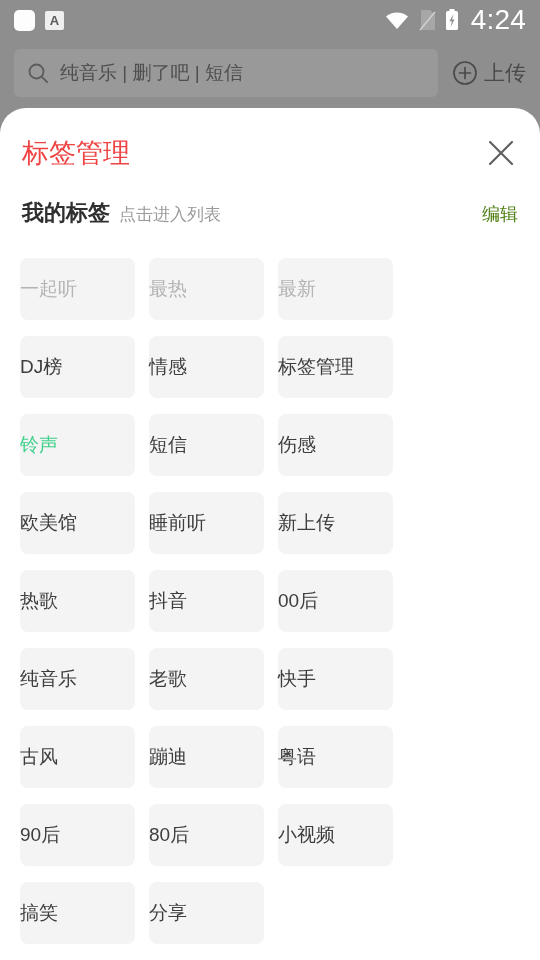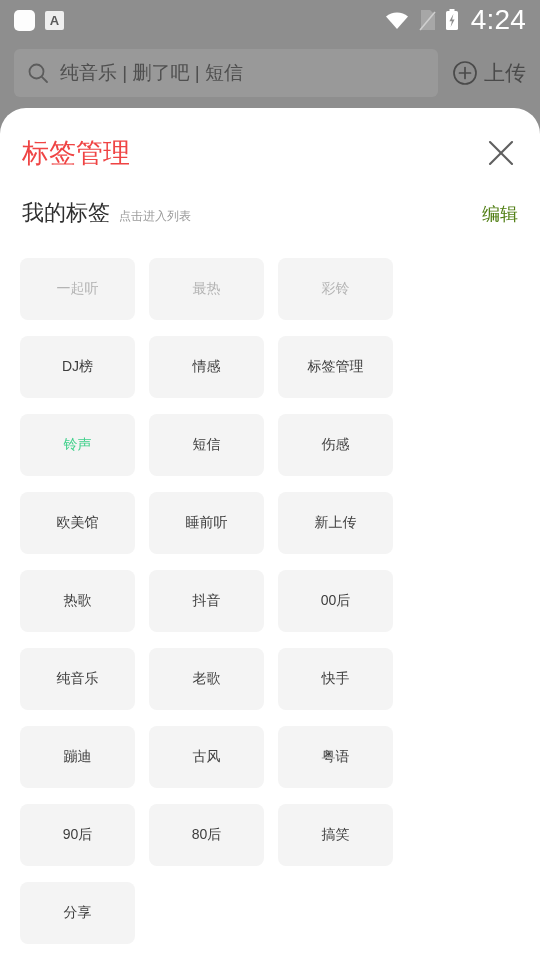--- a/index.html
+++ b/index.html
@@ -145,25 +145,25 @@
   }
 
   .section-head {
     display: flex;
     align-items: baseline;
     padding: 0 22px;
     height: 46px;
   }
   .section-title {
     font-size: 22px;
-    font-weight: normal;
+    font-weight: bold;
     color: #2f2f2f;
   }
   .section-sub {
-    font-size: 12px;
+    font-size: 17px;
     color: #9a9a9a;
     margin-left: 9px;
   }
   .section-action {
     margin-left: auto;
     font-size: 18px;
     color: #4d7c0f;
   }
 
   .tag-grid {
@@ -173,22 +173,22 @@
     padding: 14px 20px 0 20px;
     box-sizing: border-box;
   }
   .tag {
     width: 115px;
     height: 62px;
     border-radius: 8px;
     background: #f4f4f4;
     display: flex;
     align-items: center;
-    justify-content: center;
-    font-size: 14px;
+    justify-content: flex-start;
+    font-size: 19px;
     color: #3d3d3d;
     box-sizing: border-box;
   }
   .tag.muted { color: #b4b4b4; }
   .tag.active { color: #3fd08a; }
 </style>
 </head>
 <body>
 
 <div class="app-screen">
@@ -253,21 +253,21 @@
   </div>
 
   <div class="tag-grid" id="my-tags-grid">
       <div class="tag muted">
         <span>一起听</span>
       </div>
       <div class="tag muted">
         <span>最热</span>
       </div>
       <div class="tag muted">
-        <span>彩铃</span>
+        <span>最新</span>
       </div>
       <div class="tag">
         <span>DJ榜</span>
       </div>
       <div class="tag">
         <span>情感</span>
       </div>
       <div class="tag">
         <span>标签管理</span>
       </div>
@@ -301,35 +301,38 @@
       <div class="tag">
         <span>纯音乐</span>
       </div>
       <div class="tag">
         <span>老歌</span>
       </div>
       <div class="tag">
         <span>快手</span>
       </div>
       <div class="tag">
+        <span>古风</span>
+      </div>
+      <div class="tag">
         <span>蹦迪</span>
       </div>
       <div class="tag">
-        <span>古风</span>
-      </div>
-      <div class="tag">
         <span>粤语</span>
       </div>
       <div class="tag">
         <span>90后</span>
       </div>
       <div class="tag">
         <span>80后</span>
       </div>
       <div class="tag">
+        <span>小视频</span>
+      </div>
+      <div class="tag">
         <span>搞笑</span>
       </div>
       <div class="tag">
         <span>分享</span>
       </div>
     </div>
 
 </div>
 
 </body></html>

